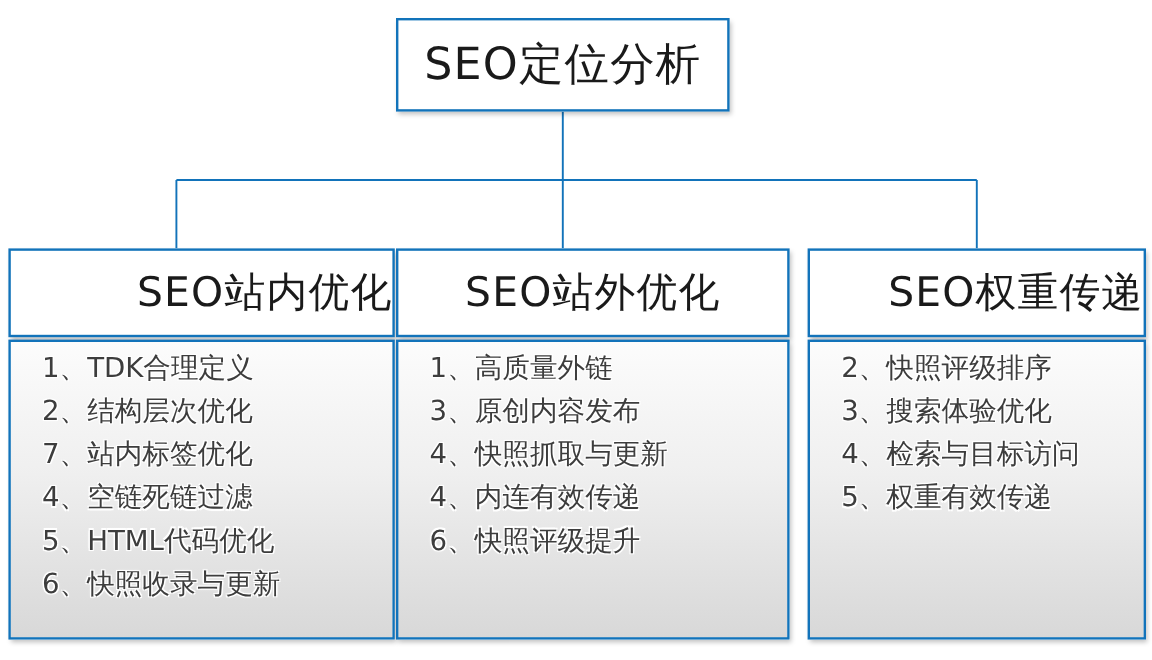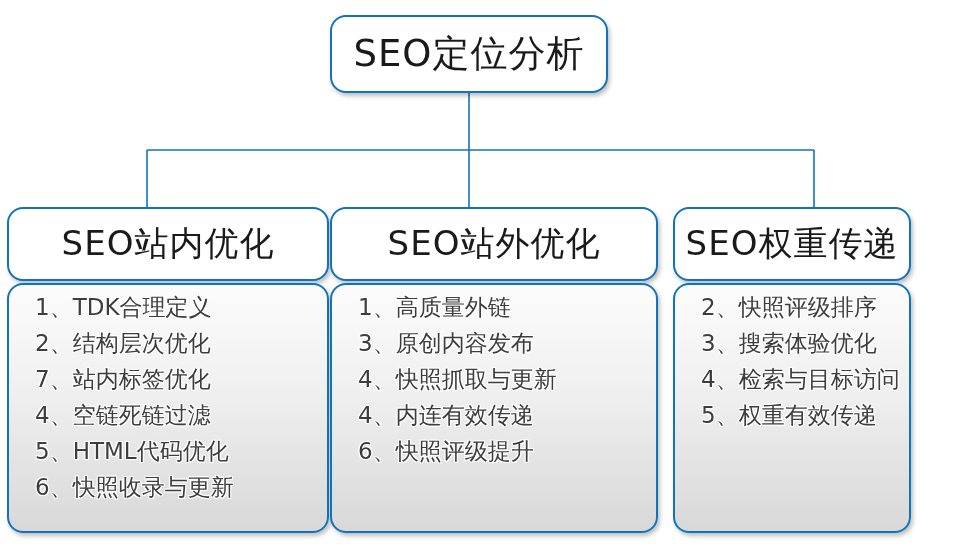--- a/index.html
+++ b/index.html
@@ -26,21 +26,21 @@
   .connector-svg line {
     stroke: #1273ba;
     stroke-width: 1.6;
     fill: none;
   }
   .node {
     position: absolute;
     box-sizing: border-box;
     background: #ffffff;
     border: 2px solid #1273ba;
-    border-radius: 16px;
+    border-radius: 0;
     box-shadow: 2px 3px 4px rgba(0,0,0,0.25);
     display: flex;
     align-items: center;
     justify-content: center;
   }
   .root-node {
     left: 330px;
     top: 15px;
     width: 278px;
     height: 78px;
@@ -56,23 +56,23 @@
     letter-spacing: 1px;
   }
   .list-node {
     top: 283px;
     height: 250px;
     background: linear-gradient(to bottom, #fcfcfc 0%, #efefef 45%, #d8d8d8 100%);
     display: block;
     padding: 4px 8px 8px 26px;
     box-sizing: border-box;
   }
-  .col-0 { left: 7px;   width: 322px; }
+  .col-0 { left: 7px;   width: 322px; justify-content: flex-end; }
   .col-1 { left: 330px; width: 328px; }
-  .col-2 { left: 673px; width: 238px; }
+  .col-2 { left: 673px; width: 282px; justify-content: flex-end; }
   .list-item {
     font-size: 23px;
     line-height: 36px;
     color: #3d3d3d;
     white-space: nowrap;
     text-shadow:
       1px 1px 0 #ffffff,
      -1px -1px 0 #ffffff,
       1px -1px 0 #ffffff,
      -1px 1px 0 #ffffff,

